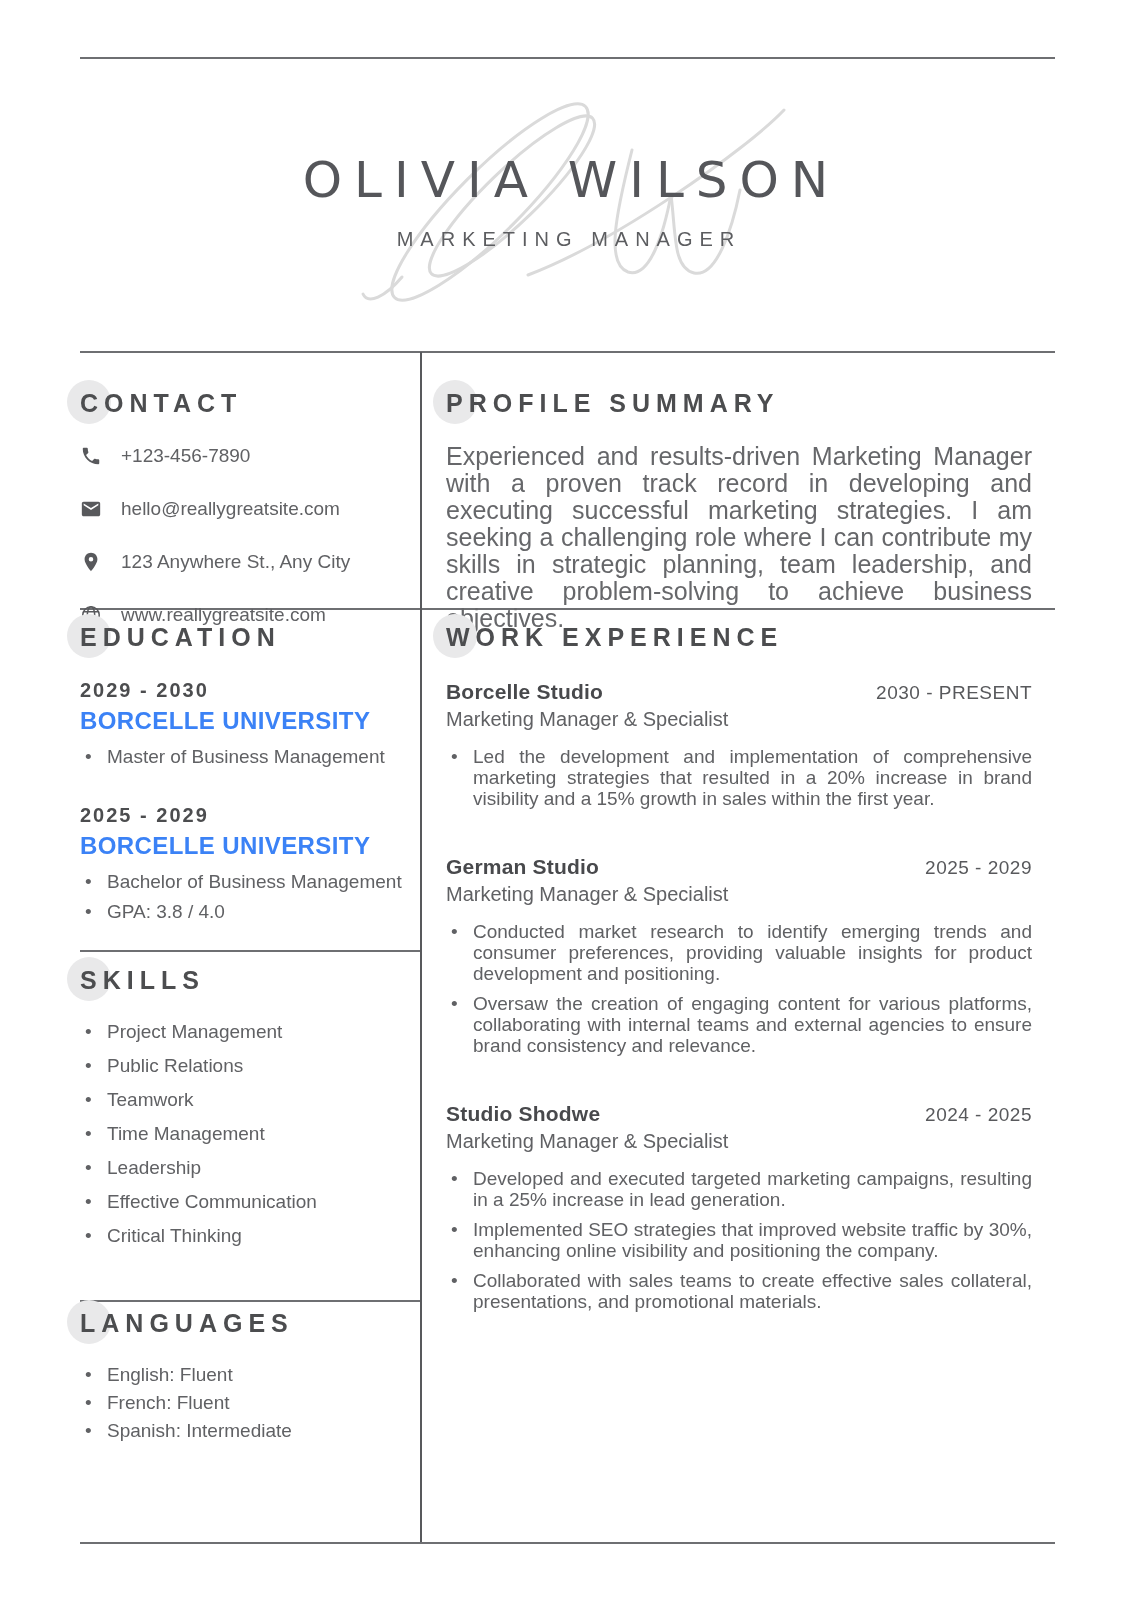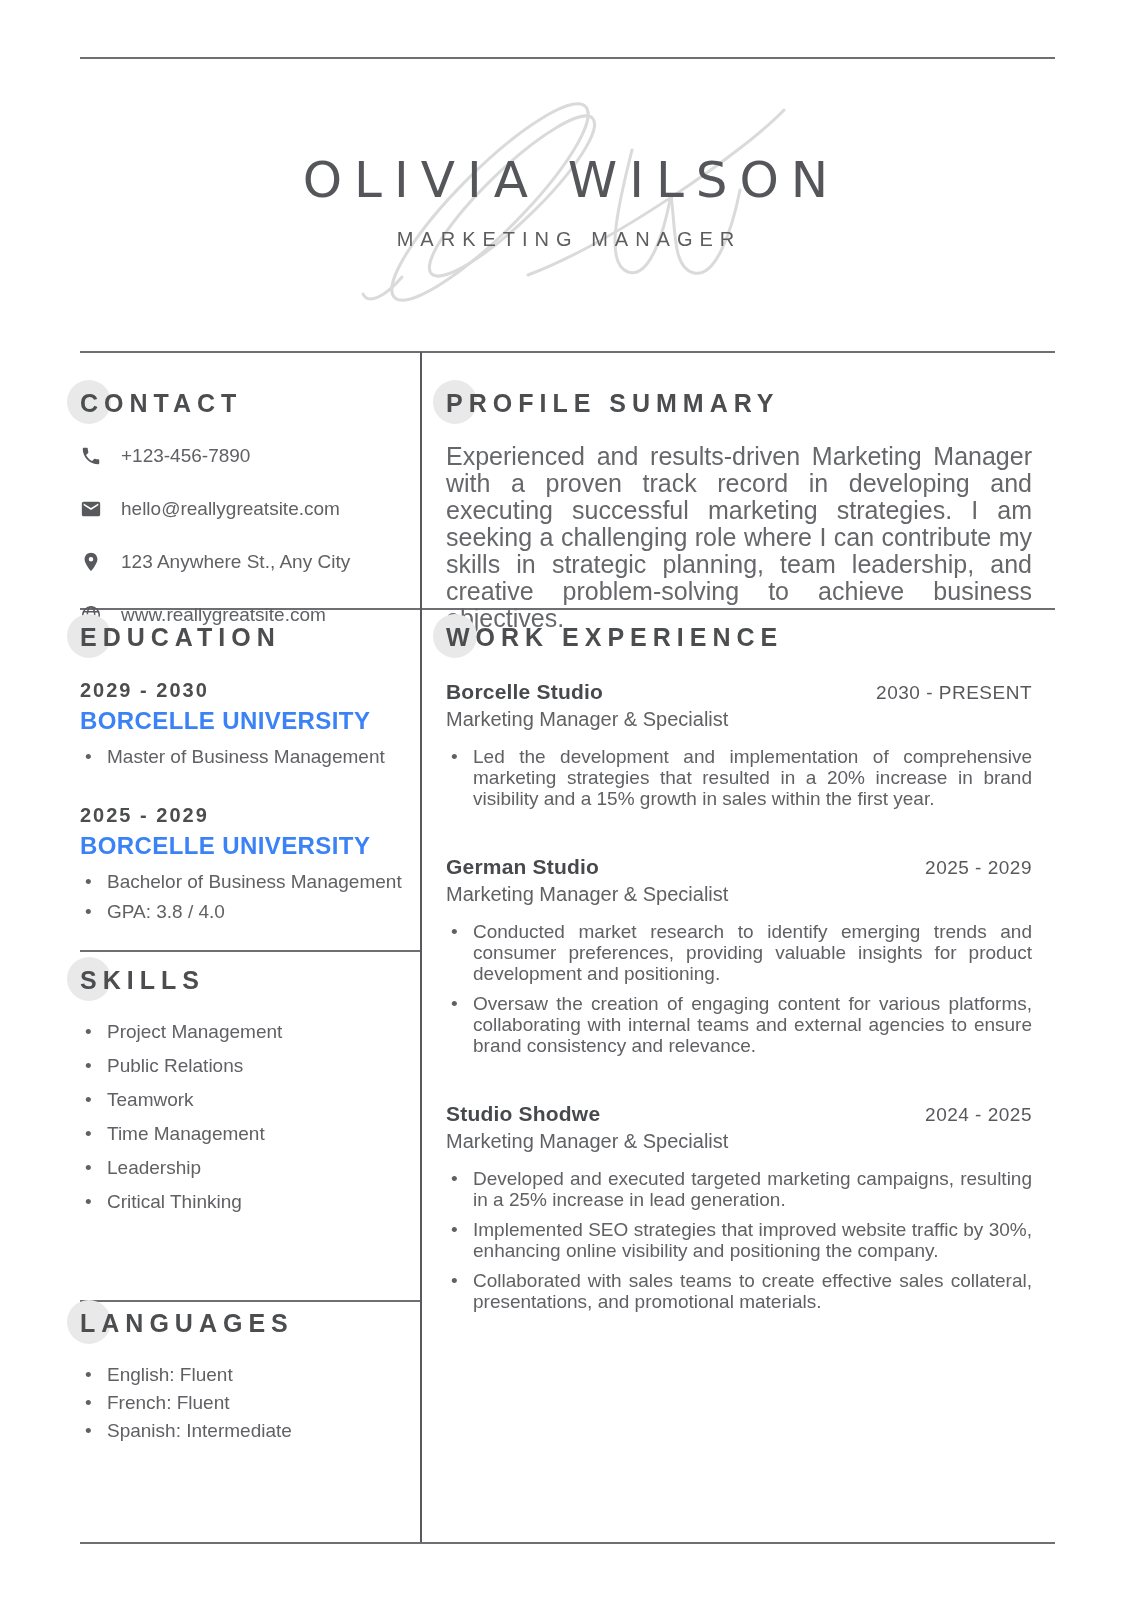--- a/index.html
+++ b/index.html
@@ -250,20 +250,21 @@
     <h2 class="sec-heading">
       <span class="letter-circle"></span>
       <span class="heading-text">SKILLS</span>
     </h2>
     <ul class="dot-list skills-list">
       <li>Project Management</li>
       <li>Public Relations</li>
       <li>Teamwork</li>
       <li>Time Management</li>
       <li>Leadership</li>
+      <li>Effective Communication</li>
       <li>Critical Thinking</li>
     </ul>
   </section>
 
   <section class="section sec-languages">
     <h2 class="sec-heading">
       <span class="letter-circle"></span>
       <span class="heading-text">LANGUAGES</span>
     </h2>
     <ul class="dot-list lang-list">

